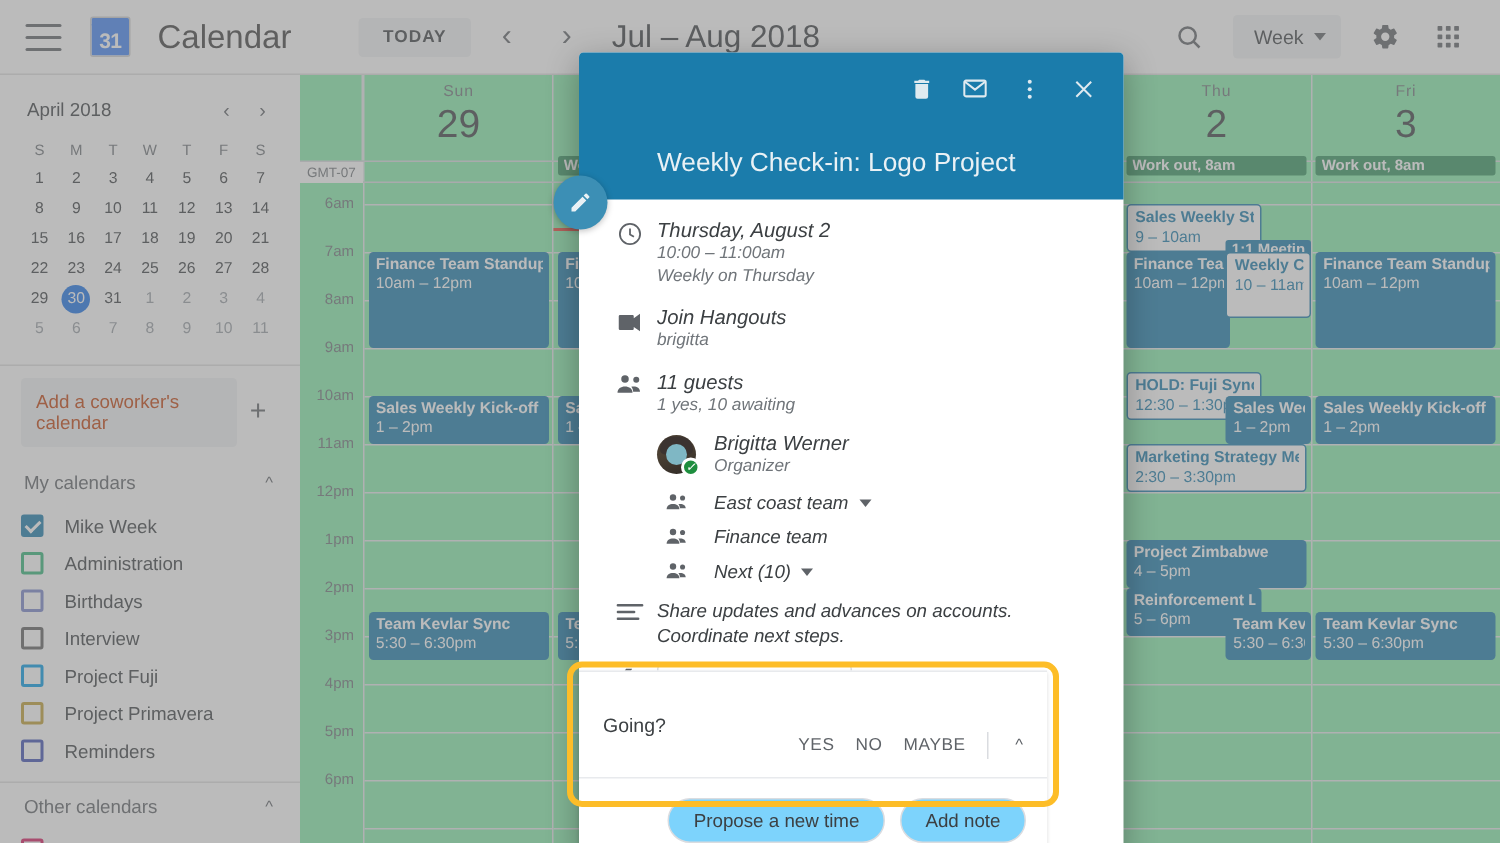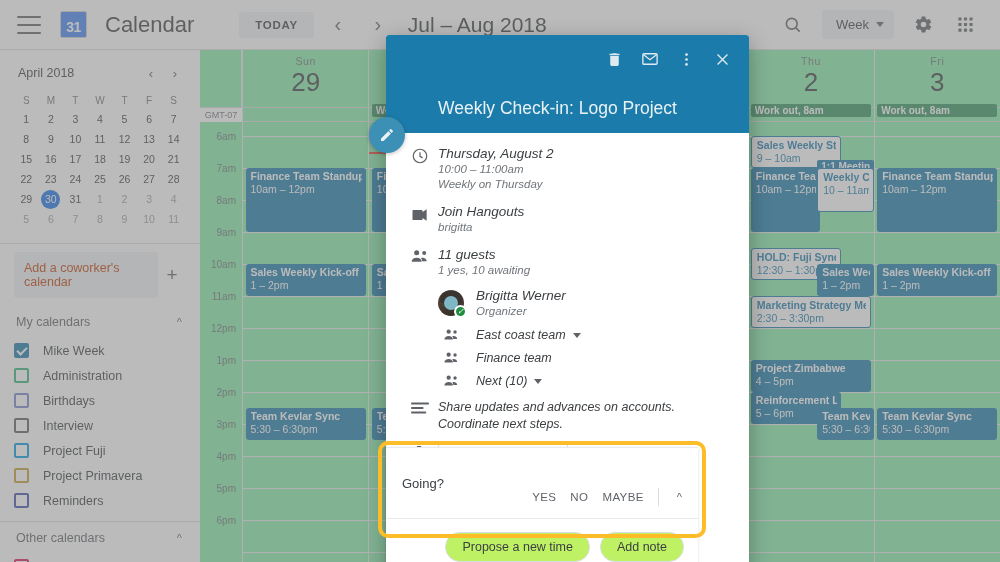--- a/index.html
+++ b/index.html
@@ -184,21 +184,21 @@
     display: flex; align-items: center; padding: 12px 12px 12px 16px;
     border-bottom: 1px solid #e8eaed; border-top: 1px solid #e8eaed;
   }
   .rsvp-q { font-size: 13px; color: #3c4043; }
   .rsvp-opts { margin-left: auto; display: flex; align-items: center; gap: 14px; margin-top: 28px; }
   .rsvp-opt { font-size: 11.5px; color: #5f6368; letter-spacing: 0.4px; cursor: pointer; font-weight: 500; }
   .rsvp-div { width: 1px; height: 18px; background: #dadce0; }
   .rsvp-chev { color: #5f6368; font-size: 11px; cursor: pointer; padding: 0 4px; }
   .rsvp-bot { display: flex; justify-content: flex-end; gap: 10px; padding: 13px 14px 14px 14px; }
   .pill {
-    border: 1px solid #dadce0; background: #bef264; border-radius: 16px; padding: 7px 16px;
+    border: 1px solid #dadce0; background: #7dd3fc; border-radius: 16px; padding: 7px 16px;
     font-size: 12.5px; color: #3c4043; cursor: pointer; font-family: inherit; white-space: nowrap;
   }
   svg { display: block; }
 </style>
 </head>
 <body>
 
 <div id="root">
 
   <div class="app-layer">

